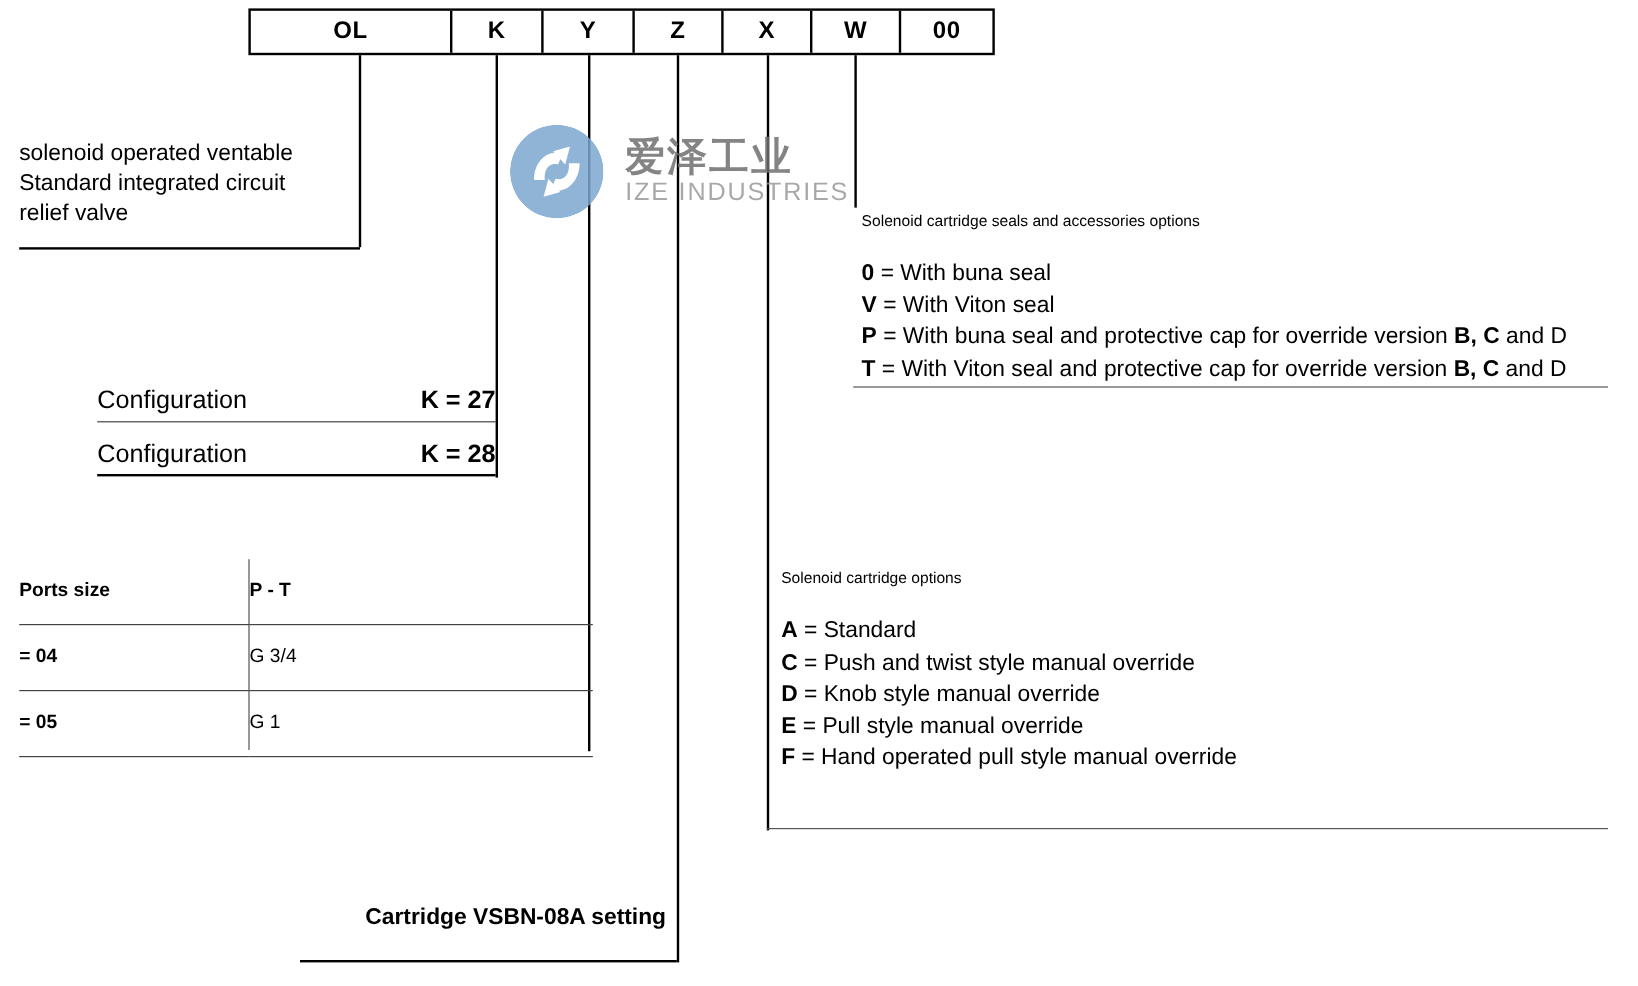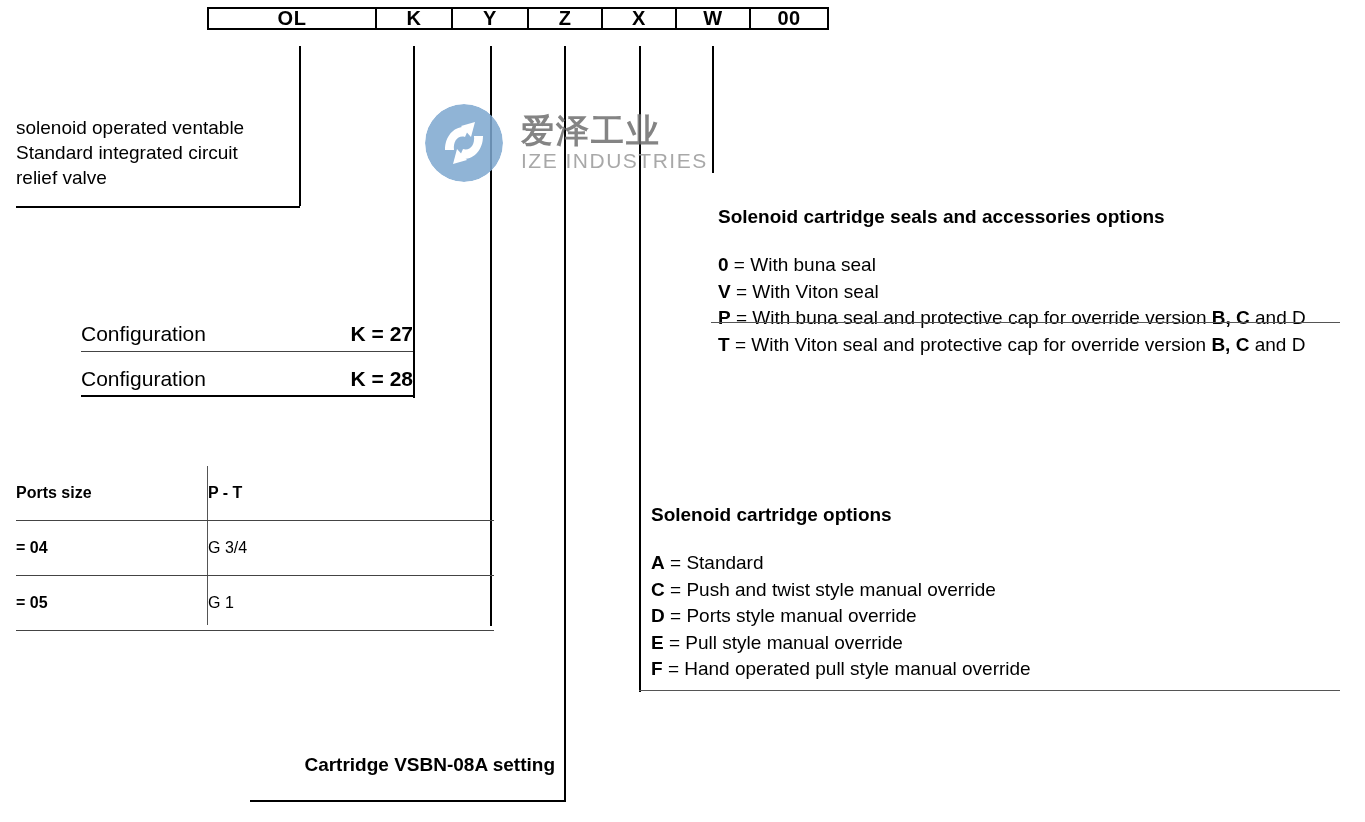--- a/index.html
+++ b/index.html
@@ -2,21 +2,21 @@
 <html><head>
 <meta charset="utf-8">
 <style>
   html,body{margin:0;padding:0;}
   body{
     width:1365px;height:822px;position:relative;background:#ffffff;
     font-family:"Liberation Sans", sans-serif;color:#000;overflow:hidden;
   }
 
   
-  #code-row{position:absolute;left:207px;top:7px;height:23px;display:flex;border:2.5px solid #000;box-sizing:border-box;}
+  #code-row{position:absolute;left:207px;top:7px;height:39px;display:flex;border:2.5px solid #000;box-sizing:border-box;}
   #code-row .cell{
     border-right:2.5px solid #000;box-sizing:border-box;
     display:flex;align-items:center;justify-content:center;
     font-weight:bold;font-size:20px;letter-spacing:.5px;
   }
   #code-row .cell:last-child{border-right:none;}
 
   
   .vline{position:absolute;width:0;border-left:2px solid #000;}
   .thin-v{position:absolute;width:0;border-left:1.5px solid #555;}
@@ -36,21 +36,21 @@
   #ports-table{position:absolute;left:16px;top:466px;width:478px;border-collapse:collapse;}
   #ports-table td{height:54px;text-align:left;font-size:16px;padding:0;}
   #ports-table .hdr{font-weight:bold;}
   #ports-table .c1{width:192px;}
   #ports-table .c2{width:286px;}
   #ports-table tr.sep td{border-top:1.5px solid #444;}
   #ports-table tr.last td{border-bottom:1.5px solid #444;}
 
   
   .opt-block{position:absolute;}
-  .opt-title{font-weight:bold;font-size:19px;margin-bottom:24px;margin-top:30px;}
+  .opt-title{font-weight:normal;font-size:13px;margin-bottom:24px;}
   .opt-line{font-size:19px;line-height:26.5px;white-space:nowrap;}
   .opt-line b{font-weight:bold;}
 
   
   #bottom-block{position:absolute;left:250px;top:752px;width:305px;text-align:right;}
   #bottom-block .l1{font-weight:bold;font-size:19px;line-height:25px;}
   #bottom-block .l2{font-size:19px;line-height:25px;}
 
   
   #watermark{position:absolute;left:425px;top:104px;display:flex;align-items:center;opacity:.85;}
@@ -137,21 +137,21 @@
 
 <div class="opt-block" style="left:651px;top:474px;width:600px;">
   <div class="opt-title">Solenoid cartridge options</div>
   <div class="opt-line">
     <b>A</b><span> = Standard</span>
   </div>
   <div class="opt-line">
     <b>C</b><span> = Push and twist style manual override</span>
   </div>
   <div class="opt-line">
-    <b>D</b><span> = Ports style manual override</span>
+    <b>D</b><span> = Knob style manual override</span>
   </div>
   <div class="opt-line">
     <b>E</b><span> = Pull style manual override</span>
   </div>
   <div class="opt-line">
     <b>F</b><span> = Hand operated pull style manual override</span>
   </div>
 </div>
 <div class="thin-h" style="left:639px;top:690px;width:701px;"></div>
 

